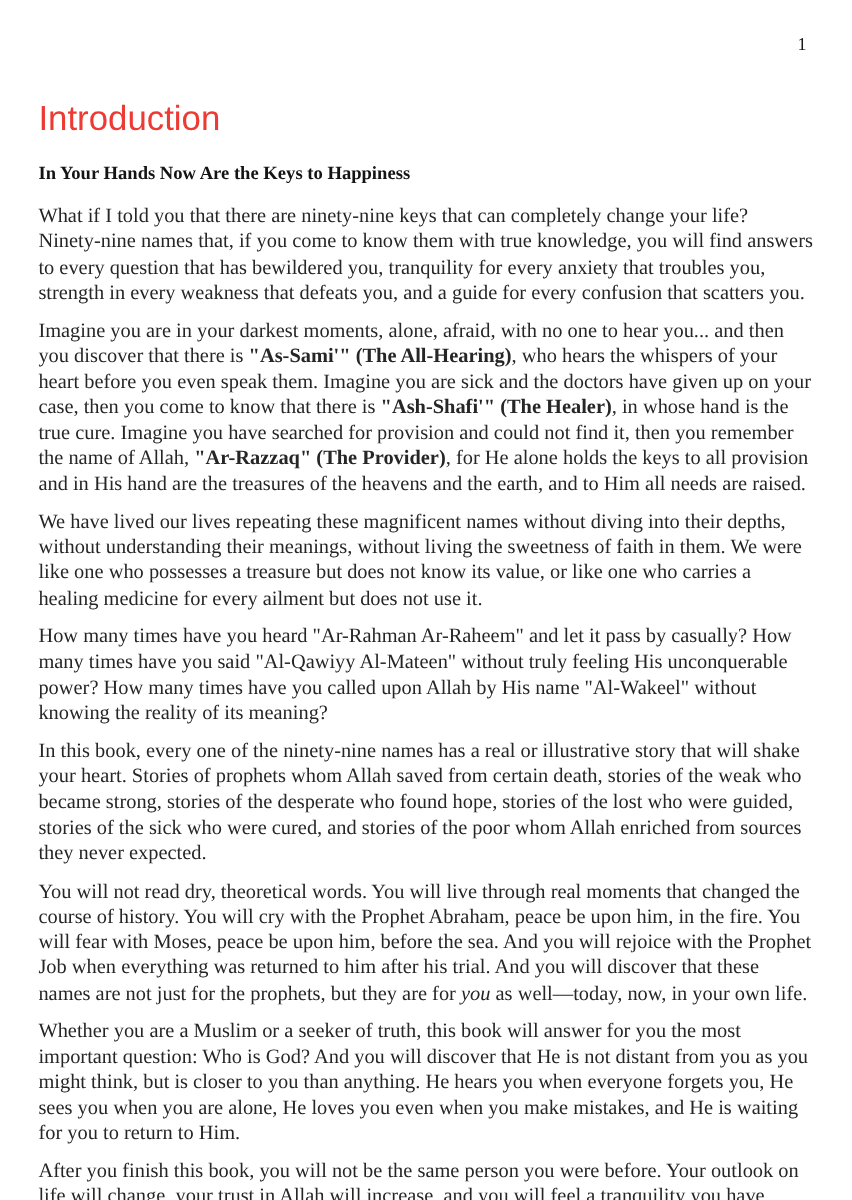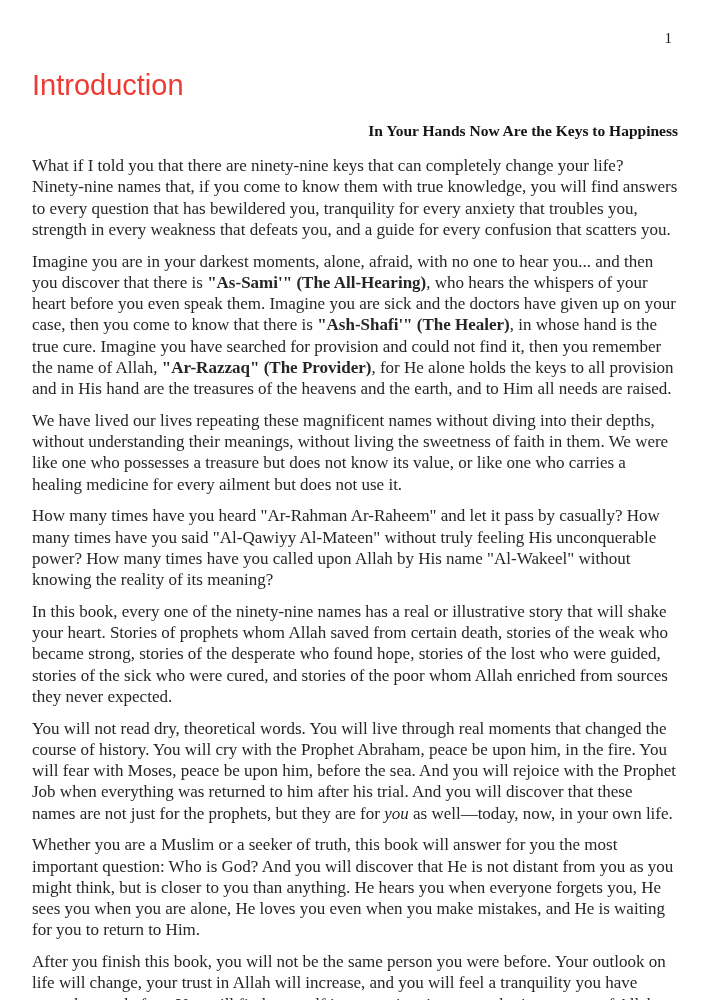--- a/index.html
+++ b/index.html
@@ -16,27 +16,26 @@
     background: #ffffff;
   }
   .page-number {
     position: absolute; top: 30px; right: 38px;
     font-size: 15px; color: #1a1a1a;
   }
   .doc-title {
     font-family: "Liberation Sans", "DejaVu Sans", sans-serif;
     font-weight: 400;
     font-size: 29px;
-    margin: 41px 0 20px 0;
+    margin: 55px 0 20px 0;
   }
   .doc-subtitle {
     font-family: "Liberation Serif", serif;
     font-size: 15.5px; font-weight: 700; color: #141414;
     margin: 0 0 15px 0;
-    text-align: right;
   }
   .doc-body p {
     font-size: 17px;
     line-height: 1.25;
     margin: 0 0 10.5px 0;
     color: #262626;
   }
   .doc-body .b { font-weight: 700; }
   .doc-body .i { font-style: italic; }
 </style>

